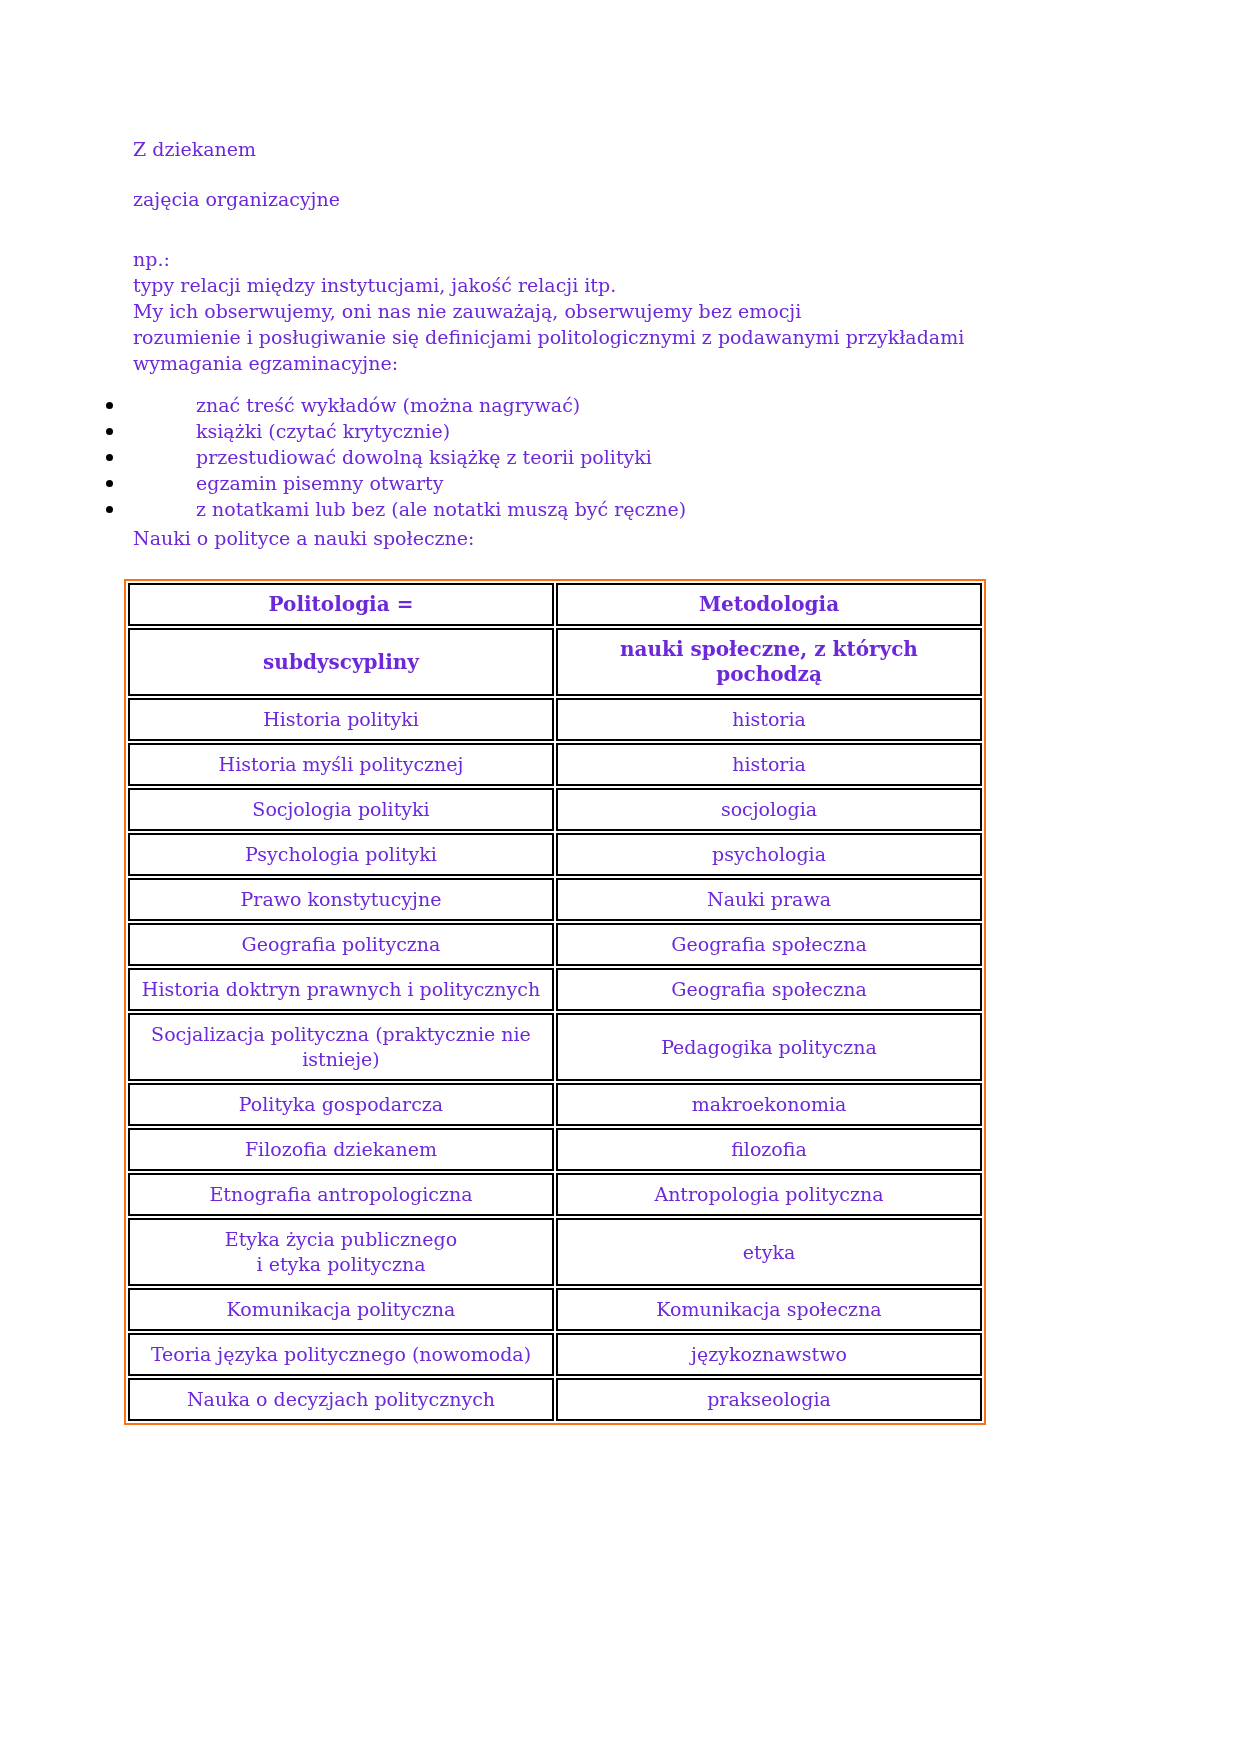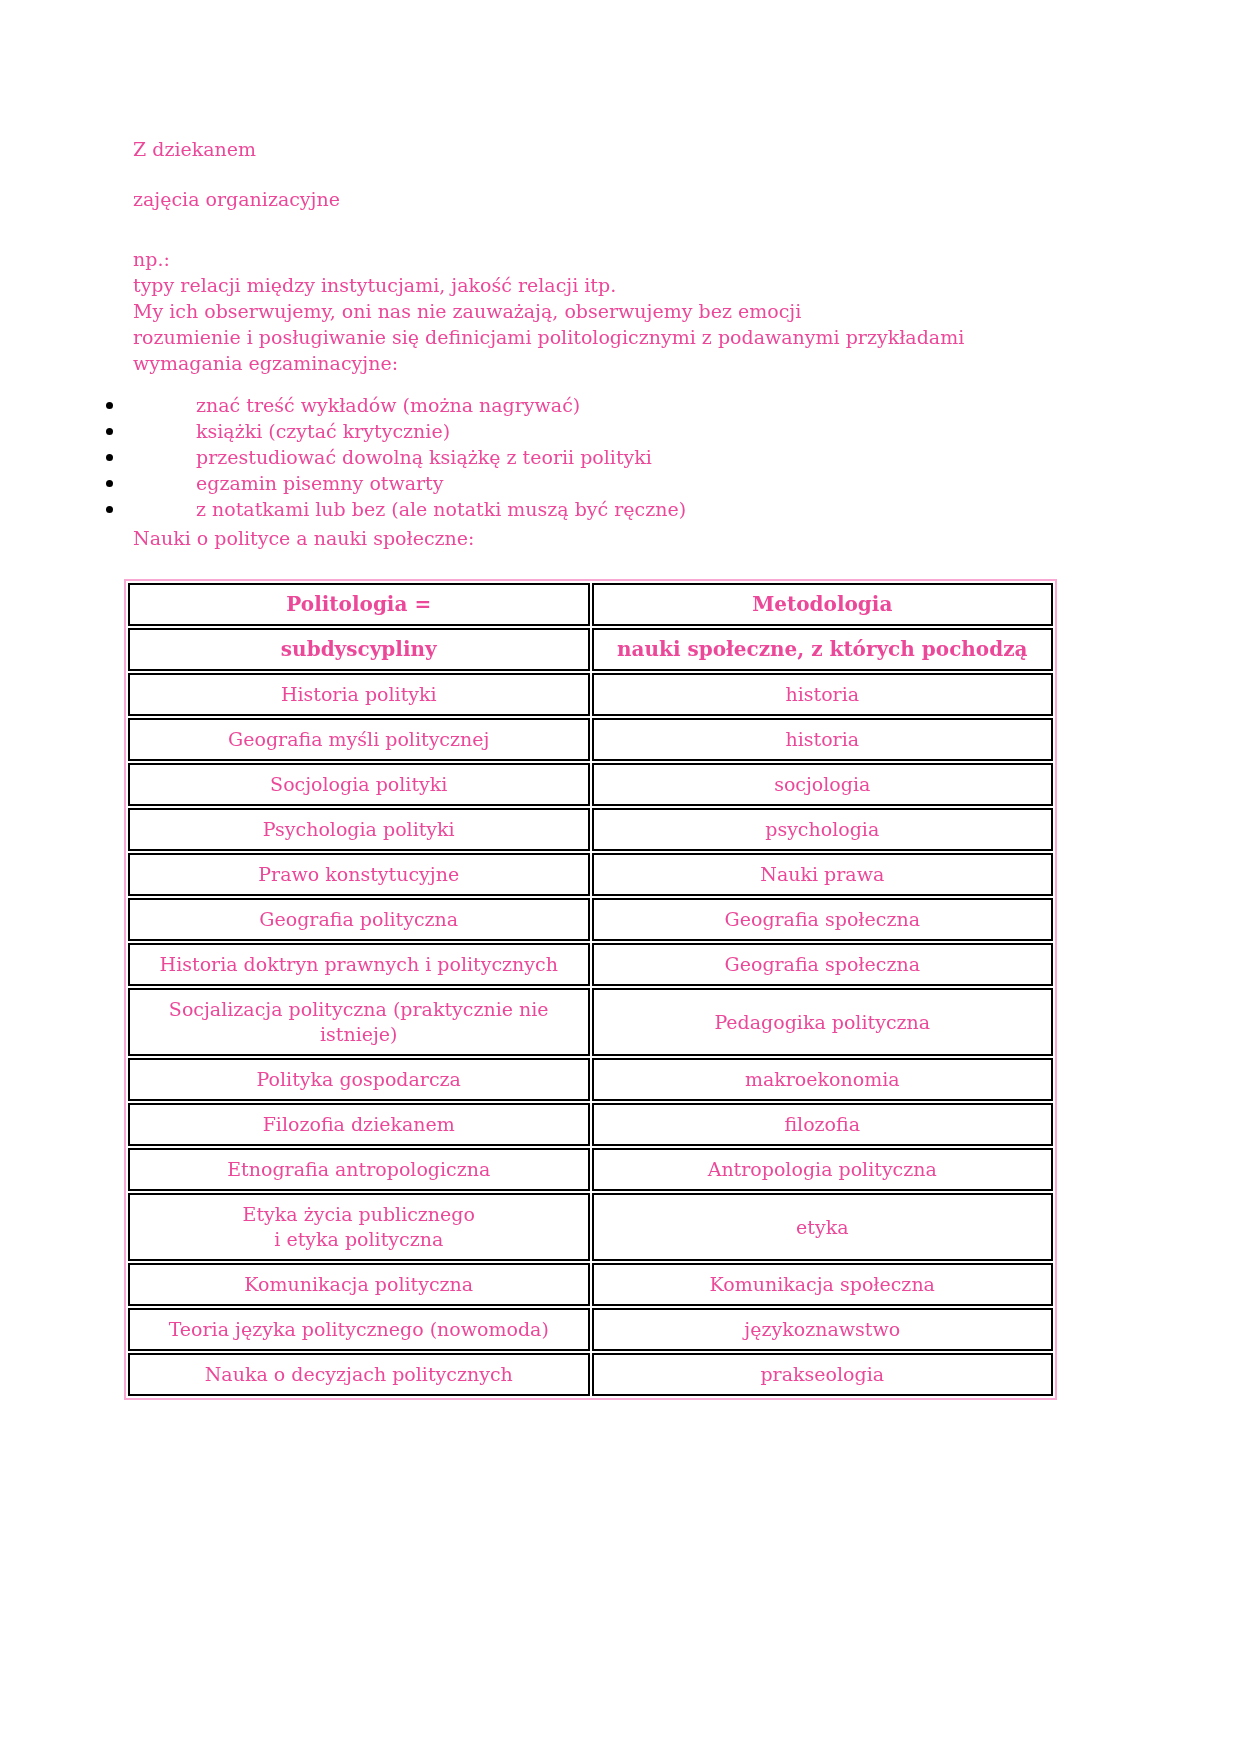--- a/index.html
+++ b/index.html
@@ -9,21 +9,21 @@
   }
   .page {
     position: relative;
     width: 1240px;
     min-height: 1754px;
     background: #ffffff;
     box-sizing: border-box;
     padding: 136px 120px 60px 124px;
     font-family: "DejaVu Serif", "Liberation Serif", serif;
     font-size: 19px;
-    color: #ec4899;
+    color: #6d28d9;
     line-height: 26px;
   }
   .para {
     margin: 0 0 0 9px;
   }
   .gap-sm { margin-top: 24px; }
   .gap-md { margin-top: 34px; }
   .gap-lg { }
   .example-block div { margin-left: 9px; }
   ul.req-list {
@@ -42,24 +42,24 @@
     position: absolute;
     left: -27px;
     top: 10px;
     width: 7px;
     height: 7px;
     border-radius: 50%;
     background: #000;
   }
   table.cmp {
     margin-top: 28px;
-    width: 933px;
+    width: 862px;
     border-collapse: separate;
     border-spacing: 2px;
-    border: 2px solid #f9a8d4;
+    border: 2px solid #f97316;
     table-layout: fixed;
   }
   table.cmp th, table.cmp td {
     border: 2px solid #000;
     padding: 7px 8px;
     text-align: center;
     vertical-align: middle;
     white-space: pre-line;
     background: #ffffff;
     font-size: 19px;
@@ -115,21 +115,21 @@
         <th class="hdr-yellow">subdyscypliny</th>
         <th class="hdr-yellow">nauki społeczne, z których pochodzą</th>
       </tr>
     </thead>
     <tbody>
         <tr>
           <td>Historia polityki</td>
           <td>historia</td>
         </tr>
         <tr>
-          <td>Geografia myśli politycznej</td>
+          <td>Historia myśli politycznej</td>
           <td>historia</td>
         </tr>
         <tr>
           <td>Socjologia polityki</td>
           <td>socjologia</td>
         </tr>
         <tr>
           <td>Psychologia polityki</td>
           <td>psychologia</td>
         </tr>

